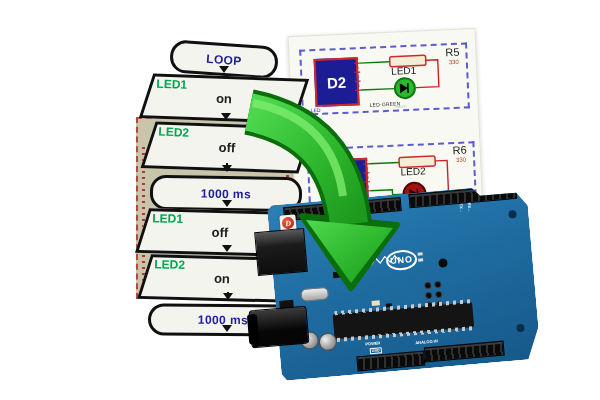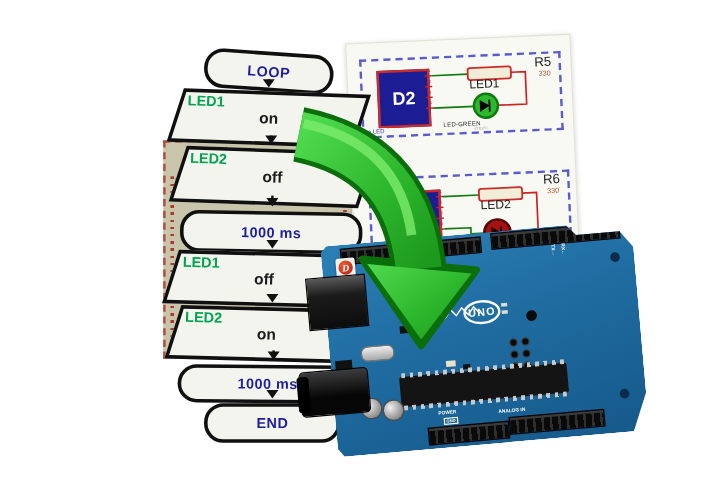--- a/index.html
+++ b/index.html
@@ -213,23 +213,20 @@
       <div class="pval">on</div>
     </div>
   </div>
   <div class="conn" style="left:227px;top:292px;height:6px;"></div>
 
   <div class="term" style="left:148px;top:304px;width:144px;height:26px;transform:rotate(.5deg);">
     <span>1000 ms</span>
   </div>
   <div class="conn" style="left:226px;top:326px;height:4px;"></div>
 
-  <div class="term" style="left:170px;top:336px;width:108px;height:27px;">
-    <span>END</span>
-  </div>
 
   <div class="board">
     <div class="hdr" style="left:16px;top:3px;width:116px;height:12px;"></div>
     <div class="hdr" style="left:142px;top:1px;width:106px;height:12px;"></div>
     <div class="silk" style="left:189px;top:17px;font-size:4px;transform:rotate(90deg);">TX→</div>
     <div class="silk" style="left:197px;top:17px;font-size:4px;transform:rotate(90deg);">RX←</div>
 
     <div class="ring" style="left:70px;top:50px;"></div>
     <div class="ring" style="left:82px;top:50px;"></div>
     <svg class="smd" style="left:98px;top:58px;" width="34" height="12">

